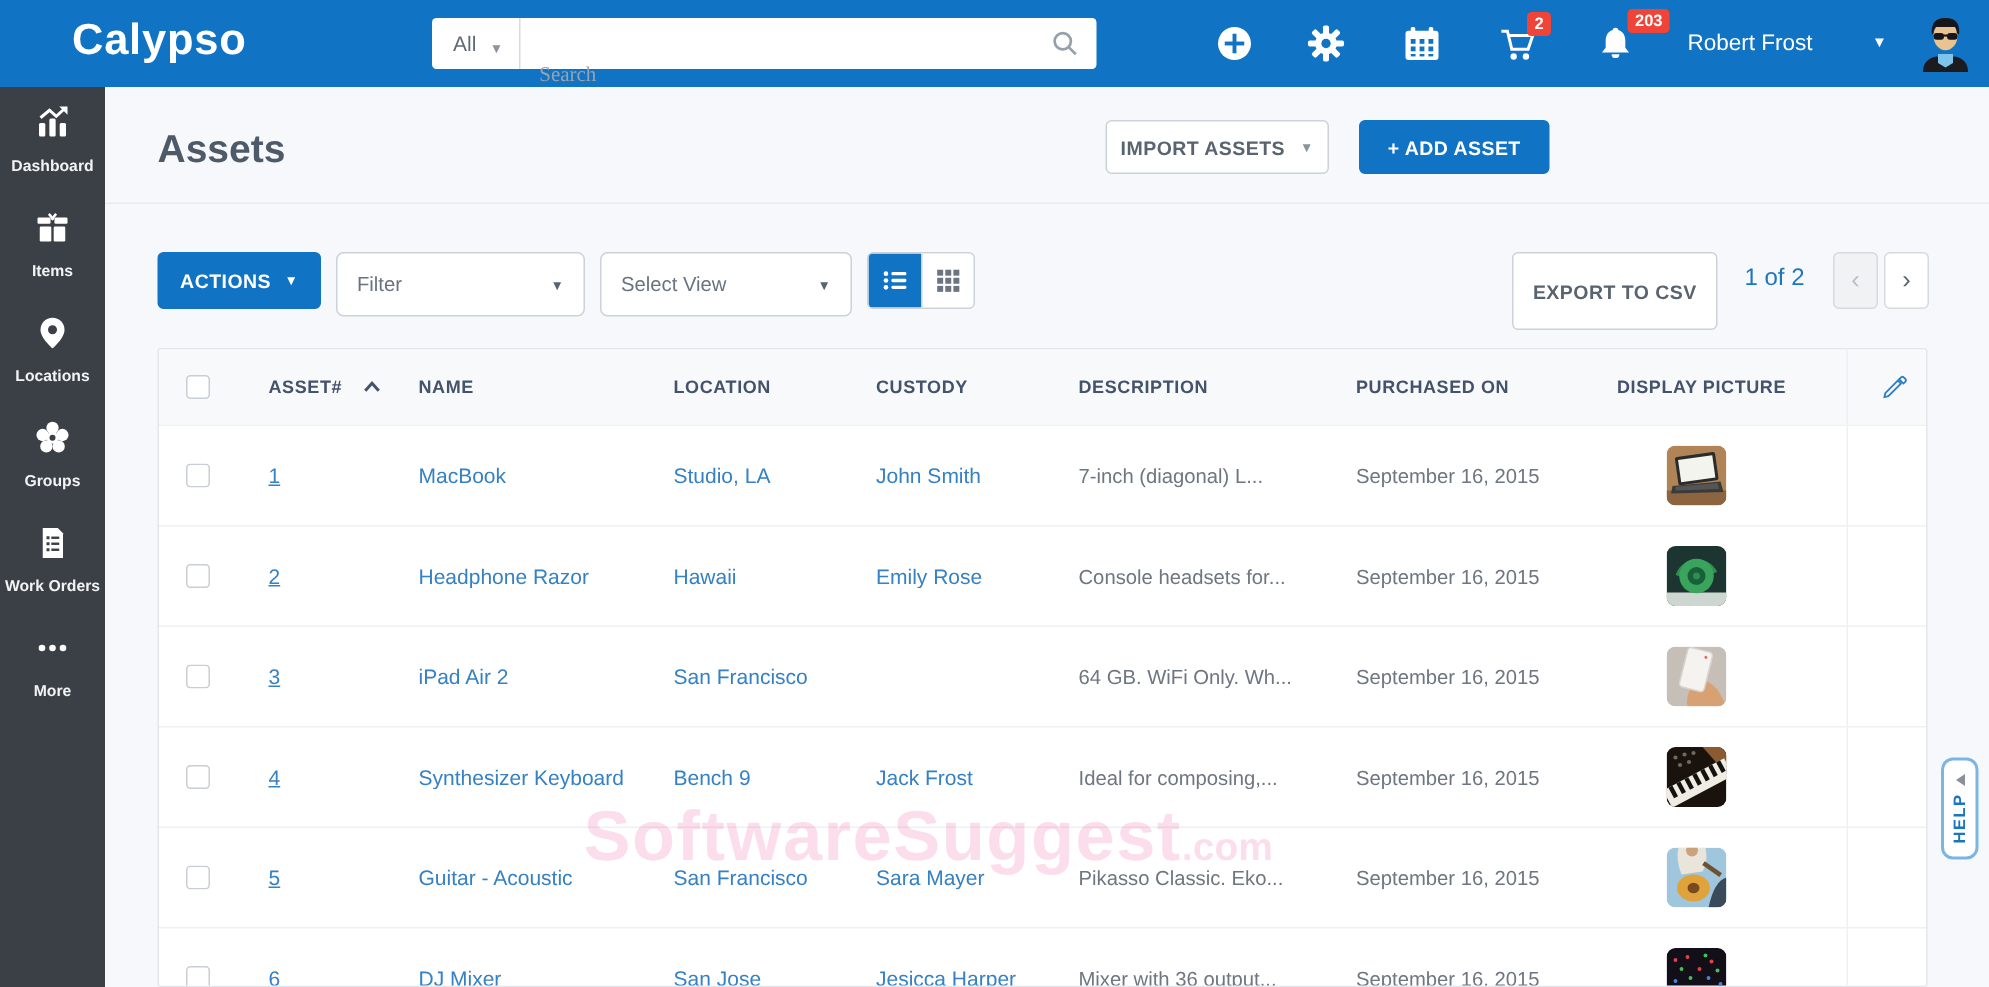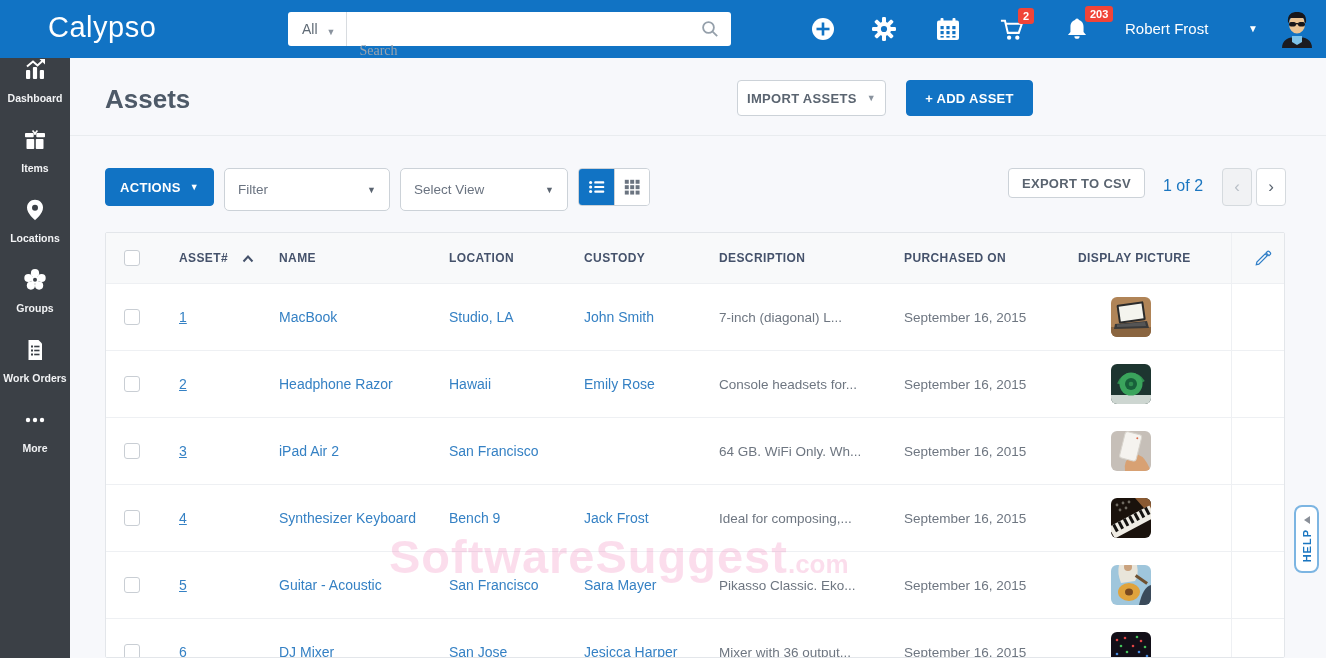--- a/index.html
+++ b/index.html
@@ -1,37 +1,37 @@
 <!DOCTYPE html>
 <html><head>
 <meta charset="utf-8">
 <style>
   * { margin:0; padding:0; box-sizing:border-box; }
   html,body { width:1326px; height:658px; font-family:"Liberation Sans", sans-serif; }
   .app { position:relative; width:1326px; height:658px; background:#f7f8fb; overflow:hidden; }
 
   
   .topbar { position:absolute; left:0; top:0; width:1326px; height:58px; background:#1173c4; z-index:10; }
-  .logo { position:absolute; left:48px; top:11px; font-size:29px; font-weight:normal; color:#fff; letter-spacing:.5px; }
+  .logo { position:absolute; left:48px; top:11px; font-size:29px; font-weight:bold; color:#fff; letter-spacing:.5px; }
   .searchbox { position:absolute; left:288px; top:12px; width:443px; height:34px; background:#fff; border-radius:3px; display:flex; align-items:center; }
   .search-cat { display:flex; align-items:flex-end; gap:9px; padding:0 11px 0 14px; font-size:14px; color:#5f6a75; cursor:pointer; }
   .caret-sm { font-size:9px; color:#8a939e; }
   .search-div { width:1px; height:34px; background:#d8dce0; }
   .search-input { flex:1; border:none; outline:none; font-size:14px; color:#7f1d1d; padding:0 12px; font-family:Liberation Serif, serif; background:transparent;margin-top:44px; }
   .search-input::placeholder { color:#9aa3ad; }
   .search-mag { margin-right:12px; display:flex; }
   .top-ic { position:absolute; top:16px; width:26px; height:26px; display:flex; align-items:center; justify-content:center; cursor:pointer; }
   .badge { position:absolute; background:#f04438; color:#fff; font-size:11px; font-weight:bold; border-radius:3px; padding:1px 5px; line-height:14px; z-index:11; }
   .user-name { position:absolute; left:1125px; top:20px; color:#fff; font-size:15px; }
   .user-caret { position:absolute; left:1248px; top:23px; color:#fff; font-size:10px; }
   .avatar { position:absolute; left:1278px; top:10px; width:38px; height:38px; }
 
   
   .sidebar { position:absolute; left:0; top:58px; width:70px; height:600px; background:#3b4046; z-index:5; }
-  .side-item { height:70px; display:flex; flex-direction:column; align-items:center; justify-content:flex-start; gap:6px; cursor:pointer; }
+  .side-item { height:70px; display:flex; flex-direction:column; align-items:center; justify-content:center; gap:6px; cursor:pointer; }
   .side-label { font-size:10.5px; color:#f2f3f5; font-weight:bold; }
 
   
   .content { position:absolute; left:70px; top:58px; width:1256px; height:600px; background:#f7f8fb; }
   .page-title { position:absolute; left:35px; top:26px; font-size:26px; color:#4e5a68; }
   .band-border { position:absolute; left:0; top:77px; width:1256px; height:1px; background:#e9ecef; }
 
   .btn { display:flex; align-items:center; justify-content:center; border-radius:4px; font-size:13px; font-weight:bold; letter-spacing:.3px; cursor:pointer; }
   .btn-white { background:#fff; border:1px solid #ccd2d8; color:#5a6470; }
   .btn-blue { background:#1173c4; border:1px solid #1173c4; color:#fff; }
@@ -40,21 +40,21 @@
   .btn-scan { position:absolute; left:983px; top:22px; width:232px; height:36px; }
 
   .btn-actions { position:absolute; left:35px; top:110px; width:109px; height:38px; gap:9px; }
   .select { position:absolute; top:110px; height:43px; background:#fff; border:1px solid #ccd2d8; border-radius:5px; display:flex; align-items:center; justify-content:space-between; padding:0 13px; font-size:13.5px; color:#6a7380; cursor:pointer; }
   .sel-filter { left:154px; width:166px; }
   .sel-view { left:330px; width:168px; }
   .toggle-group { position:absolute; left:508px; top:110px; height:38px; display:flex; border:1px solid #ccd2d8; border-radius:4px; overflow:hidden; }
   .tg { width:35px; height:36px; display:flex; align-items:center; justify-content:center; cursor:pointer; background:#fff; }
   .tg.active { background:#1173c4; }
   .tg + .tg { border-left:1px solid #ccd2d8; }
-  .btn-export { position:absolute; left:938px; top:110px; width:137px; height:30px; }
+  .btn-export { position:absolute; left:938px; top:110px; width:137px; height:52px; }
   .page-label { position:absolute; left:1093px; top:119px; font-size:16px; color:#1b76c0; }
   .pager { position:absolute; top:110px; width:30px; height:38px; border:1px solid #d5dade; border-radius:4px; display:flex; align-items:center; justify-content:center; font-size:17px; }
   .pager-prev { left:1152px; background:#f1f2f4; color:#b9bfc6; }
   .pager-next { left:1186px; background:#fff; color:#5a6470; cursor:pointer; }
 
   
   .table-wrap { position:absolute; left:35px; top:174px; width:1180px; height:426px; border:1px solid #e3e6ea; border-radius:2px; background:#fff; overflow:hidden; }
   .trow { display:flex; align-items:center; background:#fff; height:67px; border-top:1px solid #eef0f3; }
   .thead { height:50px; background:#f8f9fa; border-top:none; }
   .cell { flex-shrink:0; padding-left:8px; display:flex; align-items:center; overflow:hidden; white-space:nowrap; }

